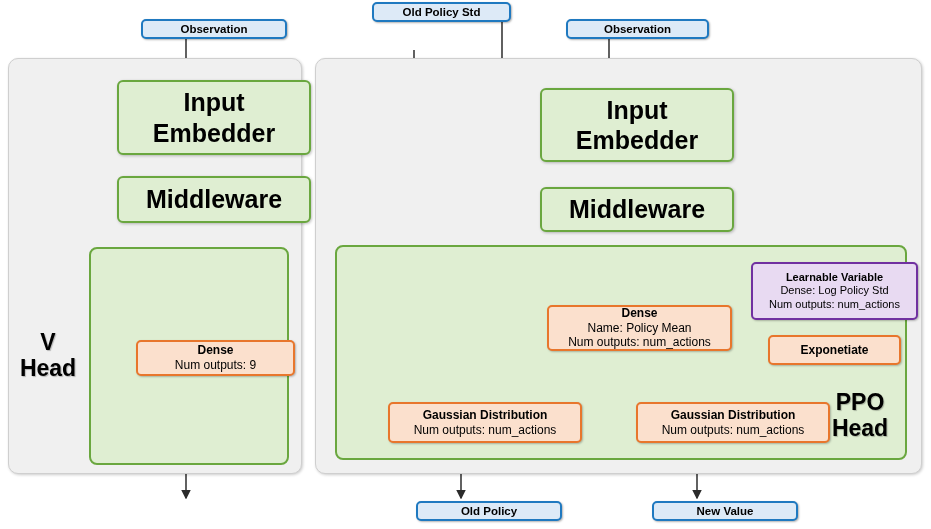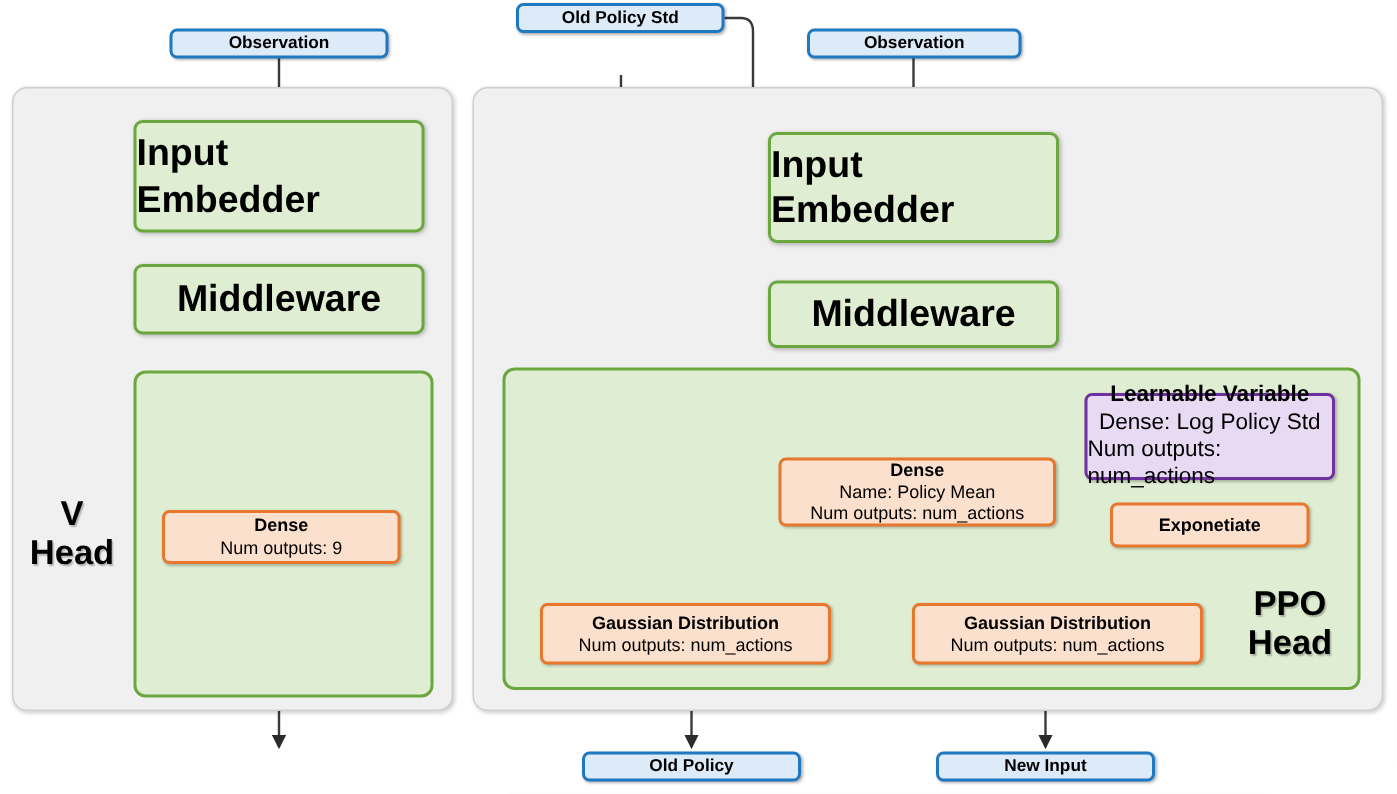--- a/index.html
+++ b/index.html
@@ -41,23 +41,24 @@
   }
 
   
   .node {
     position: absolute;
     box-sizing: border-box;
     display: flex;
     flex-direction: column;
     align-items: center;
     justify-content: center;
-    text-align: left;
+    text-align: center;
     color: #000000;
     line-height: 1.22;
+    margin-left: 28px;
   }
 
   .node.blue {
     background: #ddeaf7;
     border: 2px solid #1f79c0;
     border-radius: 5px;
     font-size: 11.5px;
     font-weight: bold;
     box-shadow: 1px 1px 2px rgba(0,0,0,0.30);
   }
@@ -76,21 +77,21 @@
     border: 2px solid #e8762c;
     border-radius: 5px;
     font-size: 12px;
     box-shadow: 1px 1px 2px rgba(0,0,0,0.25);
   }
 
   .node.purple {
     background: #e8daf2;
     border: 2px solid #7030a0;
     border-radius: 5px;
-    font-size: 15px;
+    font-size: 11px;
     box-shadow: 1px 1px 2px rgba(0,0,0,0.25);
   }
 
   .node .title {
     font-weight: bold;
   }
   .node .sub {
     font-weight: normal;
   }
 
@@ -220,16 +221,16 @@
     <span class="title">Gaussian Distribution</span>
     <span class="sub">Num outputs: num_actions</span>
   </div>
 
 
   <div class="node blue" style="left:388px; top:501px; width:146px; height:20px;">
     <span>Old Policy</span>
   </div>
 
   <div class="node blue" style="left:624px; top:501px; width:146px; height:20px;">
-    <span>New Input</span>
+    <span>New Value</span>
   </div>
 
 </div>
 
 </body></html>

